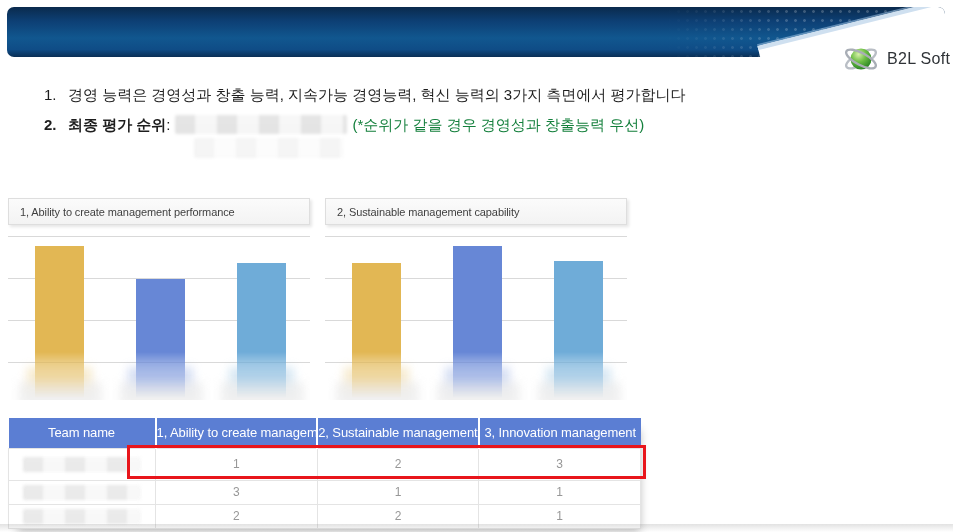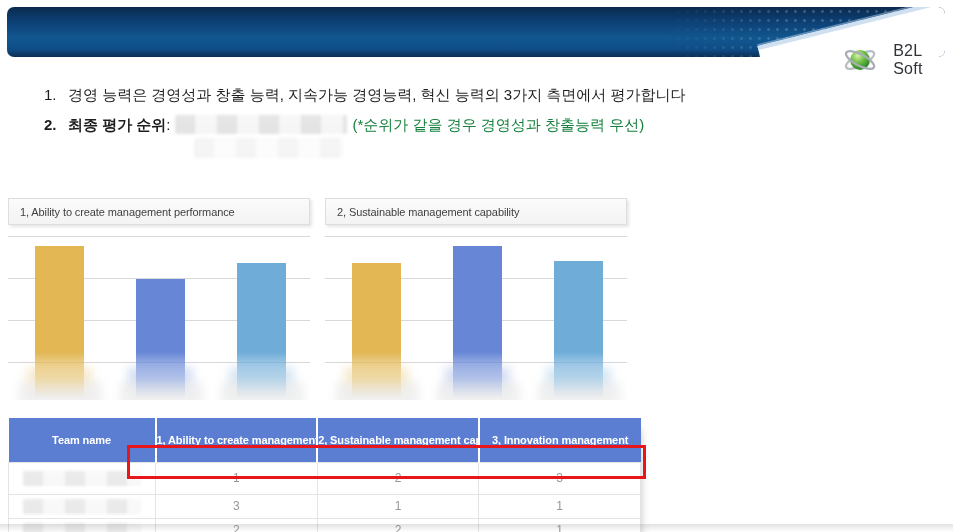--- a/index.html
+++ b/index.html
@@ -31,21 +31,21 @@
     border-top:4px solid #cfe0f0;
     box-shadow:0 -2px 0 rgba(160,195,225,0.55);
     transform:rotate(-14deg);
   }
   .banner-title {
     position:absolute; left:13px; top:0; height:50px; line-height:50px;
     color:#ffffff; font-size:20px; font-weight:bold; letter-spacing:0.5px;
   }
 
   
-  .logo { position:absolute; left:843px; top:42px; display:flex; align-items:center; gap:16px; }
+  .logo { position:absolute; left:843px; top:42px; display:flex; align-items:center; gap:8px; }
   .logo-text { font-size:16px; color:#2f3337; letter-spacing:0.3px; }
 
   
   .notes { position:absolute; left:44px; top:84px; width:860px; font-size:15px; color:#1d1d1d; }
   .note-line { display:flex; align-items:flex-start; margin-bottom:9px; line-height:21px; }
   .note-num { width:24px; flex:none; }
   .bold { font-weight:bold; }
   .note-gray { color:#15803d; }
   .redact {
     background:
@@ -79,22 +79,22 @@
   .blur-tint { position:absolute; filter:blur(5px); }
   .blur-gray { position:absolute; filter:blur(5px); background:#ededed; opacity:0.8; }
 
   
   .rank-table {
     position:absolute; left:8px; top:418px; width:633px;
     border-collapse:collapse; table-layout:fixed;
     box-shadow:4px 7px 9px -5px rgba(0,0,0,0.28);
   }
   .rank-table th {
-    background:#5b7ed3; color:#ffffff; font-weight:bold;
-    font-size:11px; height:44px; letter-spacing:-0.1px;
+    background:#5b7ed3; color:#ffffff; font-weight:normal;
+    font-size:13px; height:30px; letter-spacing:-0.1px;
     border-left:2px solid #ffffff; white-space:nowrap; overflow:hidden;
   }
   .rank-table th:first-child { border-left:none; width:147px; }
   .rank-table td {
     border:1px solid #e4e4e4; text-align:center;
     color:#979797; font-size:12px; height:24px; background:#fff;
   }
   .rank-table tr.row-tall td { height:32px; }
   .team-blob { width:118px; height:15px; margin:0 auto; opacity:0.8; }
   .highlight-box {

